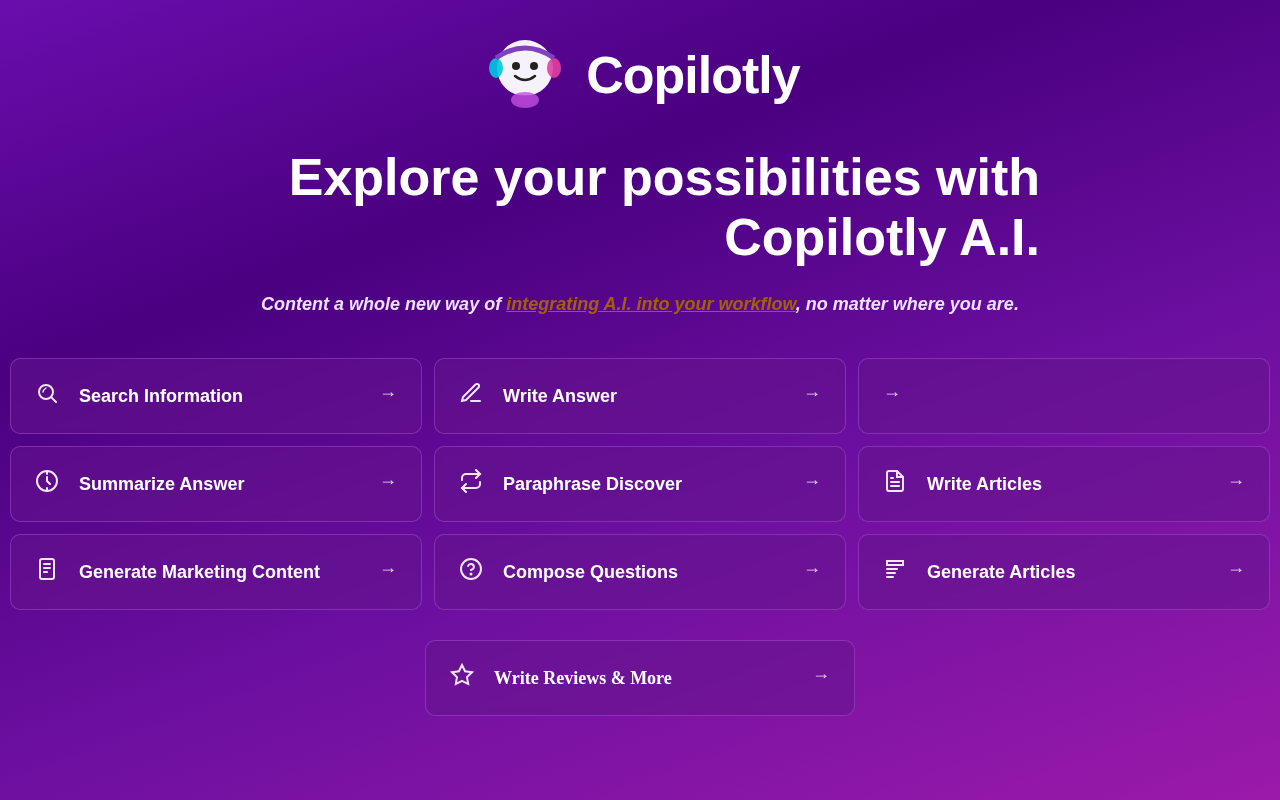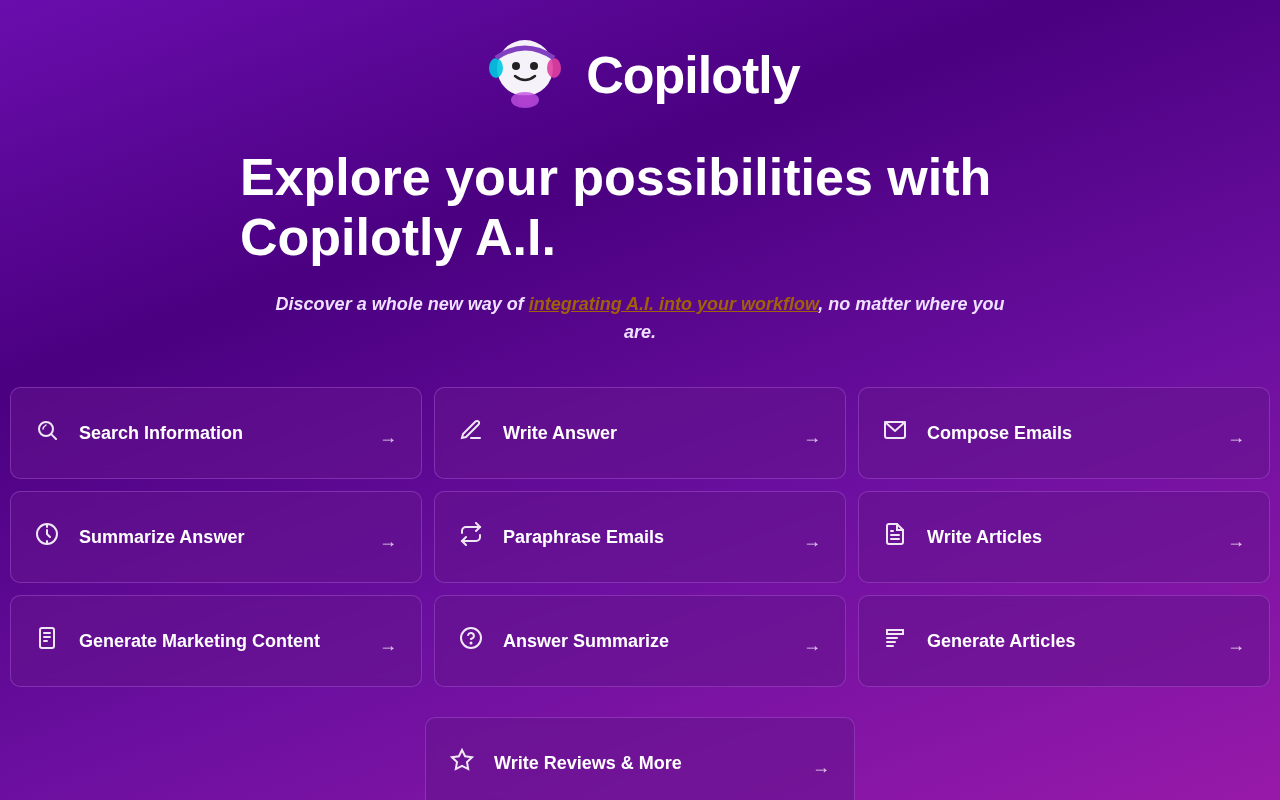--- a/index.html
+++ b/index.html
@@ -41,21 +41,21 @@
     .logo-text {
       font-size: 52px;
       font-weight: 800;
       color: white;
       letter-spacing: -1px;
     }
 
     .hero-title {
       font-size: 52px;
       font-weight: 900;
-      text-align: left;
+      text-align: right;
       line-height: 1.15;
       margin-bottom: 22px;
       max-width: 800px;
     }
 
     .hero-subtitle {
       font-size: 18px;
       font-style: italic;
       font-weight: 600;
       text-align: center;
@@ -78,23 +78,23 @@
       grid-template-columns: repeat(3, 1fr);
       gap: 12px;
       max-width: 1270px;
       margin: 0 auto;
     }
 
     .grid-item {
       background: rgba(100, 20, 140, 0.55);
       border: 1px solid rgba(180, 100, 220, 0.4);
       border-radius: 10px;
-      padding: 30px 24px;
-      display: flex;
-      align-items: flex-end;
+      padding: 22px 24px;
+      display: flex;
+      align-items: flex-start;
       justify-content: space-between;
       cursor: pointer;
       transition: background 0.2s;
       backdrop-filter: blur(4px);
     }
 
     .grid-item-left {
       display: flex;
       align-items: center;
       gap: 16px;
@@ -152,21 +152,21 @@
         <ellipse cx="45" cy="70" rx="14" ry="8" fill="#c050e0" opacity="0.8"></ellipse>
         <rect x="38" y="65" width="14" height="10" rx="4" fill="#b040d0" opacity="0.7"></rect>
       </svg>
     </div>
     <div class="logo-text">Copilotly</div>
   </div>
 
   <h1 class="hero-title">Explore your possibilities with Copilotly A.I.</h1>
 
   <p class="hero-subtitle">
-    <span>Discover a whole new way of </span><a href="#">integrating A.I. into your workflow</a><span>, no matter where you are.</span>
+    <span>Content a whole new way of </span><a href="#">integrating A.I. into your workflow</a><span>, no matter where you are.</span>
   </p>
 </div>
 
 <div class="grid-section">
   <div class="grid" id="feature-grid">
   <div class="grid-item">
       <div class="grid-item-left">
         <span class="grid-item-icon"><svg width="24" height="24" viewBox="0 0 24 24" fill="none" stroke="white" stroke-width="2" stroke-linecap="round">
               <circle cx="11" cy="11" r="7"></circle>
               <line x1="21" y1="21" x2="16.65" y2="16.65"></line>
@@ -180,27 +180,20 @@
       <div class="grid-item-left">
         <span class="grid-item-icon"><svg width="24" height="24" viewBox="0 0 24 24" fill="none" stroke="white" stroke-width="2" stroke-linecap="round">
               <path d="M12 20h9"></path>
               <path d="M16.5 3.5a2.121 2.121 0 013 3L7 19l-4 1 1-4L16.5 3.5z"></path>
             </svg></span>
         <span class="grid-item-label">Write Answer</span>
       </div>
       <span class="grid-item-arrow">→</span>
     </div>
       <div class="grid-item">
-      <div class="grid-item-left">
-        <span class="grid-item-icon"><svg width="24" height="24" viewBox="0 0 24 24" fill="none" stroke="white" stroke-width="2" stroke-linecap="round">
-              <rect x="2" y="4" width="20" height="16" rx="2"></rect>
-              <polyline points="2,4 12,13 22,4"></polyline>
-            </svg></span>
-        <span class="grid-item-label">Compose Emails</span>
-      </div>
       <span class="grid-item-arrow">→</span>
     </div>
       <div class="grid-item">
       <div class="grid-item-left">
         <span class="grid-item-icon"><svg width="24" height="24" viewBox="0 0 24 24" fill="none" stroke="white" stroke-width="2" stroke-linecap="round">
               <circle cx="12" cy="12" r="10"></circle>
               <polyline points="12,8 12,12 15,15"></polyline>
               <line x1="12" y1="5" x2="12" y2="2"></line>
               <line x1="12" y1="22" x2="12" y2="19"></line>
             </svg></span>
@@ -209,21 +202,21 @@
       <span class="grid-item-arrow">→</span>
     </div>
       <div class="grid-item">
       <div class="grid-item-left">
         <span class="grid-item-icon"><svg width="24" height="24" viewBox="0 0 24 24" fill="none" stroke="white" stroke-width="2" stroke-linecap="round">
               <polyline points="17,1 21,5 17,9"></polyline>
               <path d="M3 11V9a4 4 0 014-4h14"></path>
               <polyline points="7,23 3,19 7,15"></polyline>
               <path d="M21 13v2a4 4 0 01-4 4H3"></path>
             </svg></span>
-        <span class="grid-item-label">Paraphrase Emails</span>
+        <span class="grid-item-label">Paraphrase Discover</span>
       </div>
       <span class="grid-item-arrow">→</span>
     </div>
       <div class="grid-item">
       <div class="grid-item-left">
         <span class="grid-item-icon"><svg width="24" height="24" viewBox="0 0 24 24" fill="none" stroke="white" stroke-width="2" stroke-linecap="round">
               <path d="M14 2H6a2 2 0 00-2 2v16a2 2 0 002 2h12a2 2 0 002-2V8z"></path>
               <polyline points="14,2 14,8 20,8"></polyline>
               <line x1="16" y1="13" x2="8" y2="13"></line>
               <line x1="16" y1="17" x2="8" y2="17"></line>
@@ -245,41 +238,41 @@
       </div>
       <span class="grid-item-arrow">→</span>
     </div>
       <div class="grid-item">
       <div class="grid-item-left">
         <span class="grid-item-icon"><svg width="24" height="24" viewBox="0 0 24 24" fill="none" stroke="white" stroke-width="2" stroke-linecap="round">
               <circle cx="12" cy="12" r="10"></circle>
               <path d="M9.09 9a3 3 0 015.83 1c0 2-3 3-3 3"></path>
               <line x1="12" y1="17" x2="12.01" y2="17" stroke-width="3"></line>
             </svg></span>
-        <span class="grid-item-label">Answer Summarize</span>
+        <span class="grid-item-label">Compose Questions</span>
       </div>
       <span class="grid-item-arrow">→</span>
     </div>
       <div class="grid-item">
       <div class="grid-item-left">
         <span class="grid-item-icon"><svg width="24" height="24" viewBox="0 0 24 24" fill="none" stroke="white" stroke-width="2" stroke-linecap="round">
               <path d="M4 4h16v4H4z"></path>
               <path d="M4 12h10"></path>
               <path d="M4 16h8"></path>
               <path d="M4 20h6"></path>
             </svg></span>
         <span class="grid-item-label">Generate Articles</span>
       </div>
       <span class="grid-item-arrow">→</span>
     </div>
     </div>
 </div>
 
 <div class="bottom-row" id="bottom-row">
-<div class="grid-item" style="width: 472px;">
+<div class="grid-item" style="width: 472px; font-family: Liberation Serif, serif;">
     <div class="grid-item-left">
       <span class="grid-item-icon"><svg width="24" height="24" viewBox="0 0 24 24" fill="none" stroke="white" stroke-width="2" stroke-linecap="round">
             <polygon points="12,2 15.09,8.26 22,9.27 17,14.14 18.18,21.02 12,17.77 5.82,21.02 7,14.14 2,9.27 8.91,8.26"></polygon>
           </svg></span>
       <span class="grid-item-label">Write Reviews &amp; More</span>
     </div>
     <span class="grid-item-arrow">→</span>
   </div>
   </div>
 

